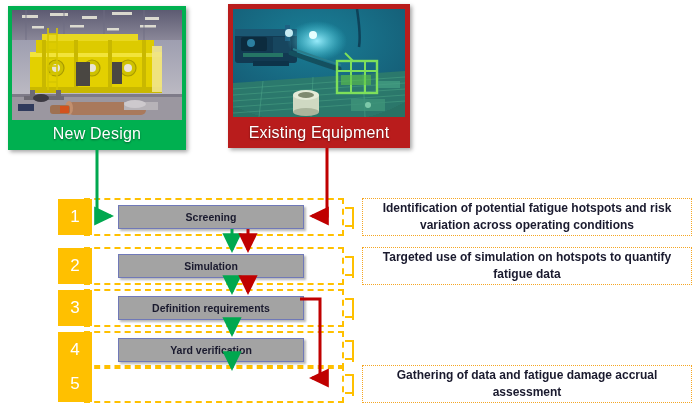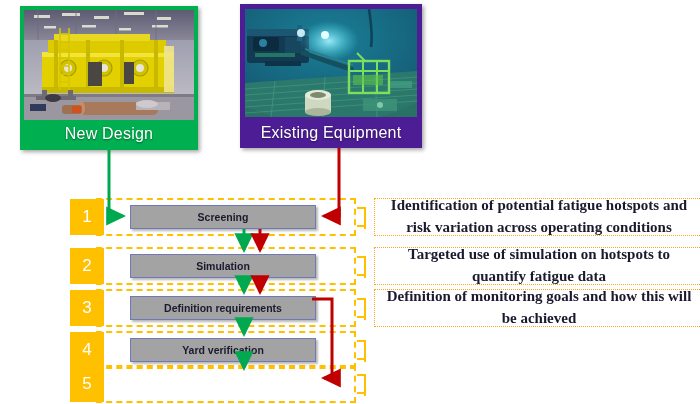--- a/index.html
+++ b/index.html
@@ -3,38 +3,38 @@
 <meta charset="utf-8">
 <style>
   html,body{margin:0;padding:0;}
   body{
     width:700px;height:404px;
     background:#ffffff;
     font-family:"Liberation Sans", sans-serif;
     overflow:hidden;
     position:relative;
   }
-  #stage{position:absolute;left:12px;top:0;width:600px;height:404px;}
+  #stage{position:absolute;left:0;top:0;width:600px;height:404px;}
 
   
   .src-panel{position:absolute;box-sizing:border-box;}
   .src-panel .photo{position:absolute;left:0;top:0;right:0;overflow:hidden;}
   .src-panel .caption{
     position:absolute;left:0;right:0;bottom:0;
     display:flex;align-items:center;justify-content:center;
     color:#ffffff;font-size:16px;letter-spacing:.2px;
     text-shadow:0 1px 2px rgba(0,0,0,.45);
   }
 
   #panel-new{left:8px;top:6px;width:178px;height:144px;background:#00B050;
     box-shadow:2px 2px 4px rgba(0,0,0,.35);}
   #panel-new .photo{height:110px;left:4px;top:4px;right:4px;}
   #panel-new .caption{height:32px;}
 
-  #panel-existing{left:228px;top:4px;width:182px;height:144px;background:#4c1d95;
+  #panel-existing{left:228px;top:4px;width:182px;height:144px;background:#b91c1c;
     box-shadow:2px 2px 4px rgba(0,0,0,.35);}
   #panel-existing .photo{height:108px;left:5px;top:5px;right:5px;}
   #panel-existing .caption{height:30px;}
 
   .photo svg{display:block;width:100%;height:100%;}
 
   
   .row{position:absolute;left:58px;width:286px;height:38px;}
   .row-band{
     position:absolute;left:26px;top:0;right:0;height:38px;
@@ -62,23 +62,22 @@
     box-sizing:border-box;
   }
   .bracket:after{
     content:"";position:absolute;left:7px;top:-2px;width:2px;height:22px;
     background:#FFC000;
   }
   .desc{
     position:absolute;left:362px;width:330px;height:38px;
     border:1.5px dotted #F5A623;box-sizing:border-box;background:#ffffff;
     display:flex;align-items:center;justify-content:center;text-align:center;
-    font-size:15px;font-weight:bold;color:#1a1a2e;line-height:1.45;
+    font-size:12px;font-weight:bold;color:#1a1a2e;line-height:1.45;
     padding:0 6px;
-    font-family:Liberation Serif, serif;
   }
 
   
   #wires{position:absolute;left:0;top:0;width:700px;height:404px;pointer-events:none;z-index:6;}
 </style>
 </head>
 <body>
 
 <div id="stage">
 
@@ -265,34 +264,34 @@
   </div>
   <div class="bracket" style="top:256px"></div>
   <div class="desc" style="top:247px">Targeted use of simulation on hotspots to quantify fatigue data</div>
 
   <div class="row" style="top:289px">
     <div class="row-band"></div>
     <div class="badge">3</div>
     <div class="stage-box">Definition requirements</div>
   </div>
   <div class="bracket" style="top:298px"></div>
-  <div class="desc" style="top:289px">Definition of  monitoring goals and how this will be achieved</div>
 
   <div class="row" style="top:331px">
     <div class="row-band"></div>
     <div class="badge">4</div>
     <div class="stage-box">Yard verification</div>
   </div>
   <div class="bracket" style="top:340px"></div>
 
   <div class="row" style="top:365px">
     <div class="row-band"></div>
     <div class="badge">5</div>
   </div>
   <div class="bracket" style="top:374px"></div>
+  <div class="desc" style="top:365px">Gathering of data and fatigue damage accrual assessment</div>
 
   <svg id="wires" viewBox="0 0 700 404">
     <defs>
       <marker id="grnhead" markerWidth="7" markerHeight="7" refX="5.6" refY="3.2" orient="auto">
         <path d="M0,0 L6.6,3.2 L0,6.4 z" fill="#00A84F"></path>
       </marker>
       <marker id="redhead" markerWidth="7" markerHeight="7" refX="5.6" refY="3.2" orient="auto">
         <path d="M0,0 L6.6,3.2 L0,6.4 z" fill="#C00000"></path>
       </marker>
     </defs>

